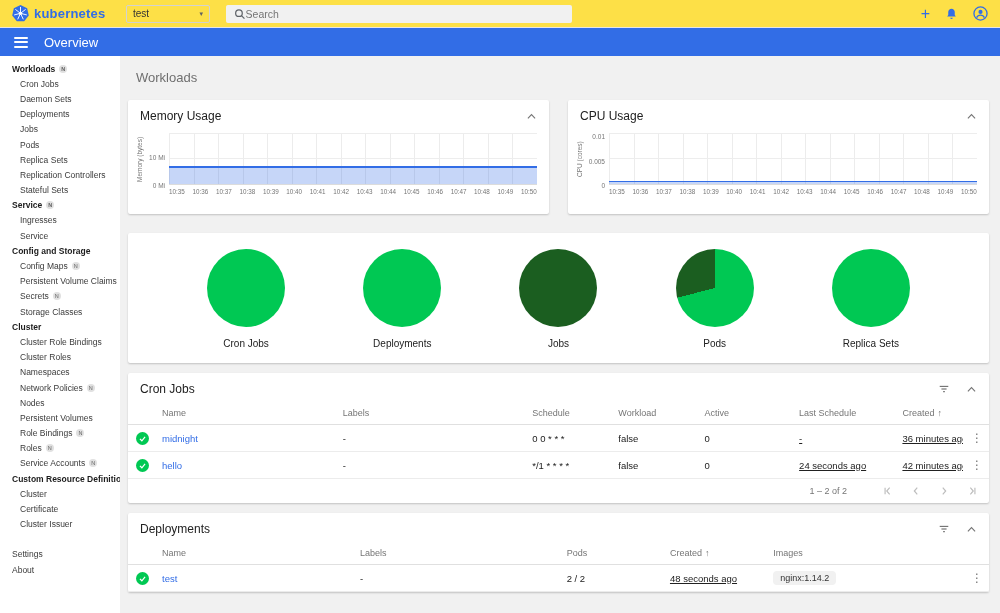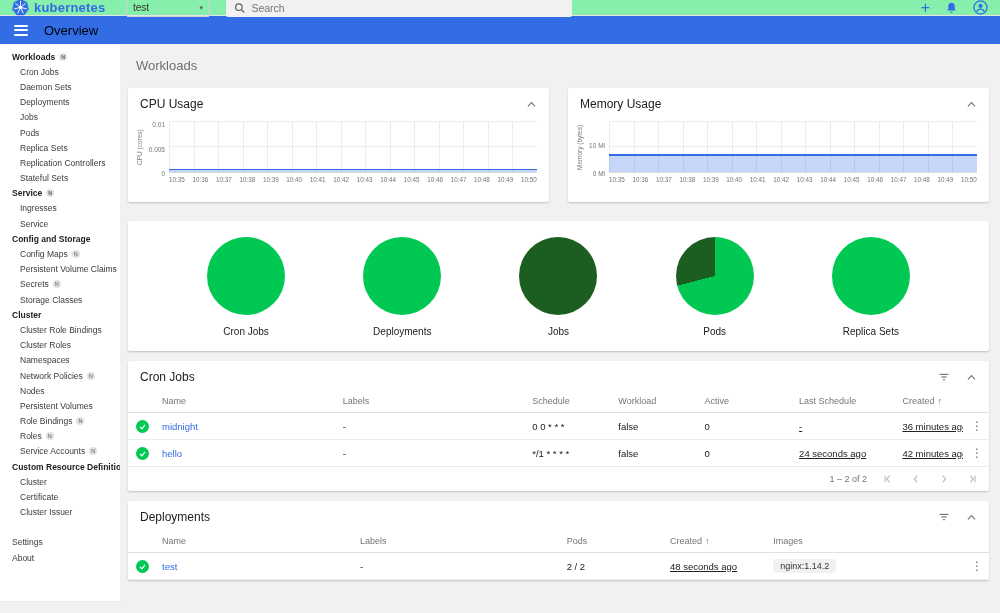--- a/index.html
+++ b/index.html
@@ -1,35 +1,35 @@
 <!DOCTYPE html>
 <html><head>
 <meta charset="utf-8">
 <style>
   *{margin:0;padding:0;box-sizing:border-box;}
   html,body{width:1000px;height:613px;overflow:hidden;}
   body{font-family:"Liberation Sans","DejaVu Sans",sans-serif;background:#f1f1f1;}
 
   
-  .topbar{height:16px;background:#86efac;display:flex;align-items:center;padding:0 12px;border-bottom:1px solid #e6e6e6;position:relative;z-index:3;}
+  .topbar{height:28px;background:#fde047;display:flex;align-items:center;padding:0 12px;border-bottom:1px solid #e6e6e6;position:relative;z-index:3;}
   .brand{display:flex;align-items:center;gap:5px;width:108px;}
   .brand-text{color:#326de6;font-size:13px;font-weight:bold;letter-spacing:.2px;}
   .ns-select{width:84px;height:18px;border:1px solid #d2d2d2;border-radius:2px;display:flex;align-items:center;justify-content:space-between;padding:0 6px;font-size:10px;color:#333;margin-left:6px;cursor:pointer;}
   .ns-caret{font-size:7px;color:#616161;}
-  .searchbar{margin-left:16px;width:346px;height:18px;background:#f1f1f1;border-radius:2px;display:flex;align-items:center;padding:0 8px;gap:6px;}
+  .searchbar{margin-left:16px;width:346px;height:18px;background:#f1f1f1;border-radius:2px;display:flex;align-items:center;padding:0 8px;}
   .searchbar input{border:none;background:transparent;outline:none;font-size:10.5px;width:100%;font-family:inherit;color:#333;}
   .top-actions{margin-left:auto;display:flex;align-items:center;gap:15px;}
   .plus-btn{color:#326de6;font-size:16px;font-weight:300;line-height:16px;cursor:pointer;}
   .icon-btn{display:flex;align-items:center;cursor:pointer;}
 
   
   .bluebar{height:28px;background:#326de6;display:flex;align-items:center;padding:0 14px;gap:16px;position:relative;z-index:2;}
   .burger{width:14px;display:flex;flex-direction:column;gap:2.5px;cursor:pointer;}
   .burger span{height:2px;background:#fff;border-radius:1px;}
-  .bluebar-title{color:#000000;font-size:13px;}
+  .bluebar-title{color:#ffffff;font-size:13px;}
 
   
   .shell{display:flex;height:557px;}
   .sidebar{width:120px;background:#fff;box-shadow:1px 0 2px rgba(0,0,0,.10);padding-top:5px;flex:none;}
   .side-item{display:flex;align-items:center;height:15.2px;padding-left:12px;font-size:8.5px;color:#3a3a3a;cursor:pointer;white-space:nowrap;}
   .side-item.section{font-weight:bold;color:#1c1c1c;}
   .side-item.child{padding-left:20px;}
   .side-gap{height:15px;}
   .nbadge{margin-left:4px;min-width:8px;height:8px;border-radius:50%;background:#e0e0e0;color:#616161;font-size:5.5px;line-height:8px;text-align:center;flex:none;}
 
@@ -70,21 +70,21 @@
   table{width:100%;border-collapse:collapse;table-layout:fixed;}
   th{font-size:9px;color:#757575;font-weight:400;text-align:left;padding:6px 8px;border-bottom:1px solid #e0e0e0;white-space:nowrap;}
   td{font-size:9.5px;color:#212121;padding:6px 8px;border-bottom:1px solid #ececec;white-space:nowrap;overflow:hidden;}
   .c-status{width:26px;}
   .c-kebab{width:26px;text-align:right;color:#757575;font-size:12px;cursor:pointer;}
   .c-link{color:#326de6;cursor:pointer;margin-left:12px;}
   .u{text-decoration:underline;}
   .chip{background:#f1f1f1;border-radius:4px;padding:2px 7px;font-size:9px;color:#333;display:inline-block;}
   .okicon{display:inline-flex;width:13px;height:13px;border-radius:50%;background:#00c853;align-items:center;justify-content:center;}
   .sort{color:#757575;margin-left:3px;font-size:9px;}
-  .pagination{display:flex;justify-content:flex-end;align-items:center;padding:7px 12px;font-size:9px;color:#757575;gap:16px;}
+  .pagination{display:flex;justify-content:flex-end;align-items:center;padding:7px 12px;font-size:9px;color:#757575;gap:36px;}
   .pg-icons{display:flex;gap:18px;align-items:center;}
   .pg-btn{display:flex;align-items:center;cursor:pointer;}
 </style>
 </head>
 <body>
 
 <div class="topbar">
   <div class="brand">
     <svg width="17" height="17" viewBox="0 0 24 24">
       <polygon points="12,0 2.6,4.5 0.3,14.7 6.8,22.8 17.2,22.8 23.7,14.7 21.4,4.5" fill="#326de6"></polygon>
@@ -251,38 +251,38 @@
         <span>About</span>
       </div>
   </div>
 
   <div class="main">
     <div class="main-title">Workloads</div>
 
     <div class="charts-row">
       <div class="card chart-card">
         <div class="card-header">
-          <span class="card-title">CPU Usage</span>
+          <span class="card-title">Memory Usage</span>
           <span class="spacer"></span>
           <span class="hicon">
               <svg width="11" height="9" viewBox="0 0 12 10">
                 <polyline points="2,7 6,3 10,7" fill="none" stroke="#757575" stroke-width="1.3"></polyline>
               </svg>
             </span>
         </div>
         <div class="chart">
-          <div class="ylab">CPU (cores)</div>
+          <div class="ylab">Memory (bytes)</div>
           <div class="yticks">
-            <span>0.01</span>
-            <span>0.005</span>
-            <span>0</span>
+            <span></span>
+            <span>10 Mi</span>
+            <span>0 Mi</span>
           </div>
           <div class="plotcol">
             <div class="plot">
-                <div class="area cpu"></div>
+                <div class="area mem"></div>
               </div>
             <div class="xticks">
               <span>10:35</span>
                 <span>10:36</span>
                 <span>10:37</span>
                 <span>10:38</span>
                 <span>10:39</span>
                 <span>10:40</span>
                 <span>10:41</span>
                 <span>10:42</span>
@@ -294,38 +294,38 @@
                 <span>10:48</span>
                 <span>10:49</span>
                 <span>10:50</span>
             </div>
           </div>
         </div>
       </div>
 
       <div class="card chart-card">
         <div class="card-header">
-          <span class="card-title">Memory Usage</span>
+          <span class="card-title">CPU Usage</span>
           <span class="spacer"></span>
           <span class="hicon">
               <svg width="11" height="9" viewBox="0 0 12 10">
                 <polyline points="2,7 6,3 10,7" fill="none" stroke="#757575" stroke-width="1.3"></polyline>
               </svg>
             </span>
         </div>
         <div class="chart">
-          <div class="ylab">Memory (bytes)</div>
+          <div class="ylab">CPU (cores)</div>
           <div class="yticks">
-            <span></span>
-            <span>10 Mi</span>
-            <span>0 Mi</span>
+            <span>0.01</span>
+            <span>0.005</span>
+            <span>0</span>
           </div>
           <div class="plotcol">
             <div class="plot">
-                <div class="area mem"></div>
+                <div class="area cpu"></div>
               </div>
             <div class="xticks">
               <span>10:35</span>
                 <span>10:36</span>
                 <span>10:37</span>
                 <span>10:38</span>
                 <span>10:39</span>
                 <span>10:40</span>
                 <span>10:41</span>
                 <span>10:42</span>

